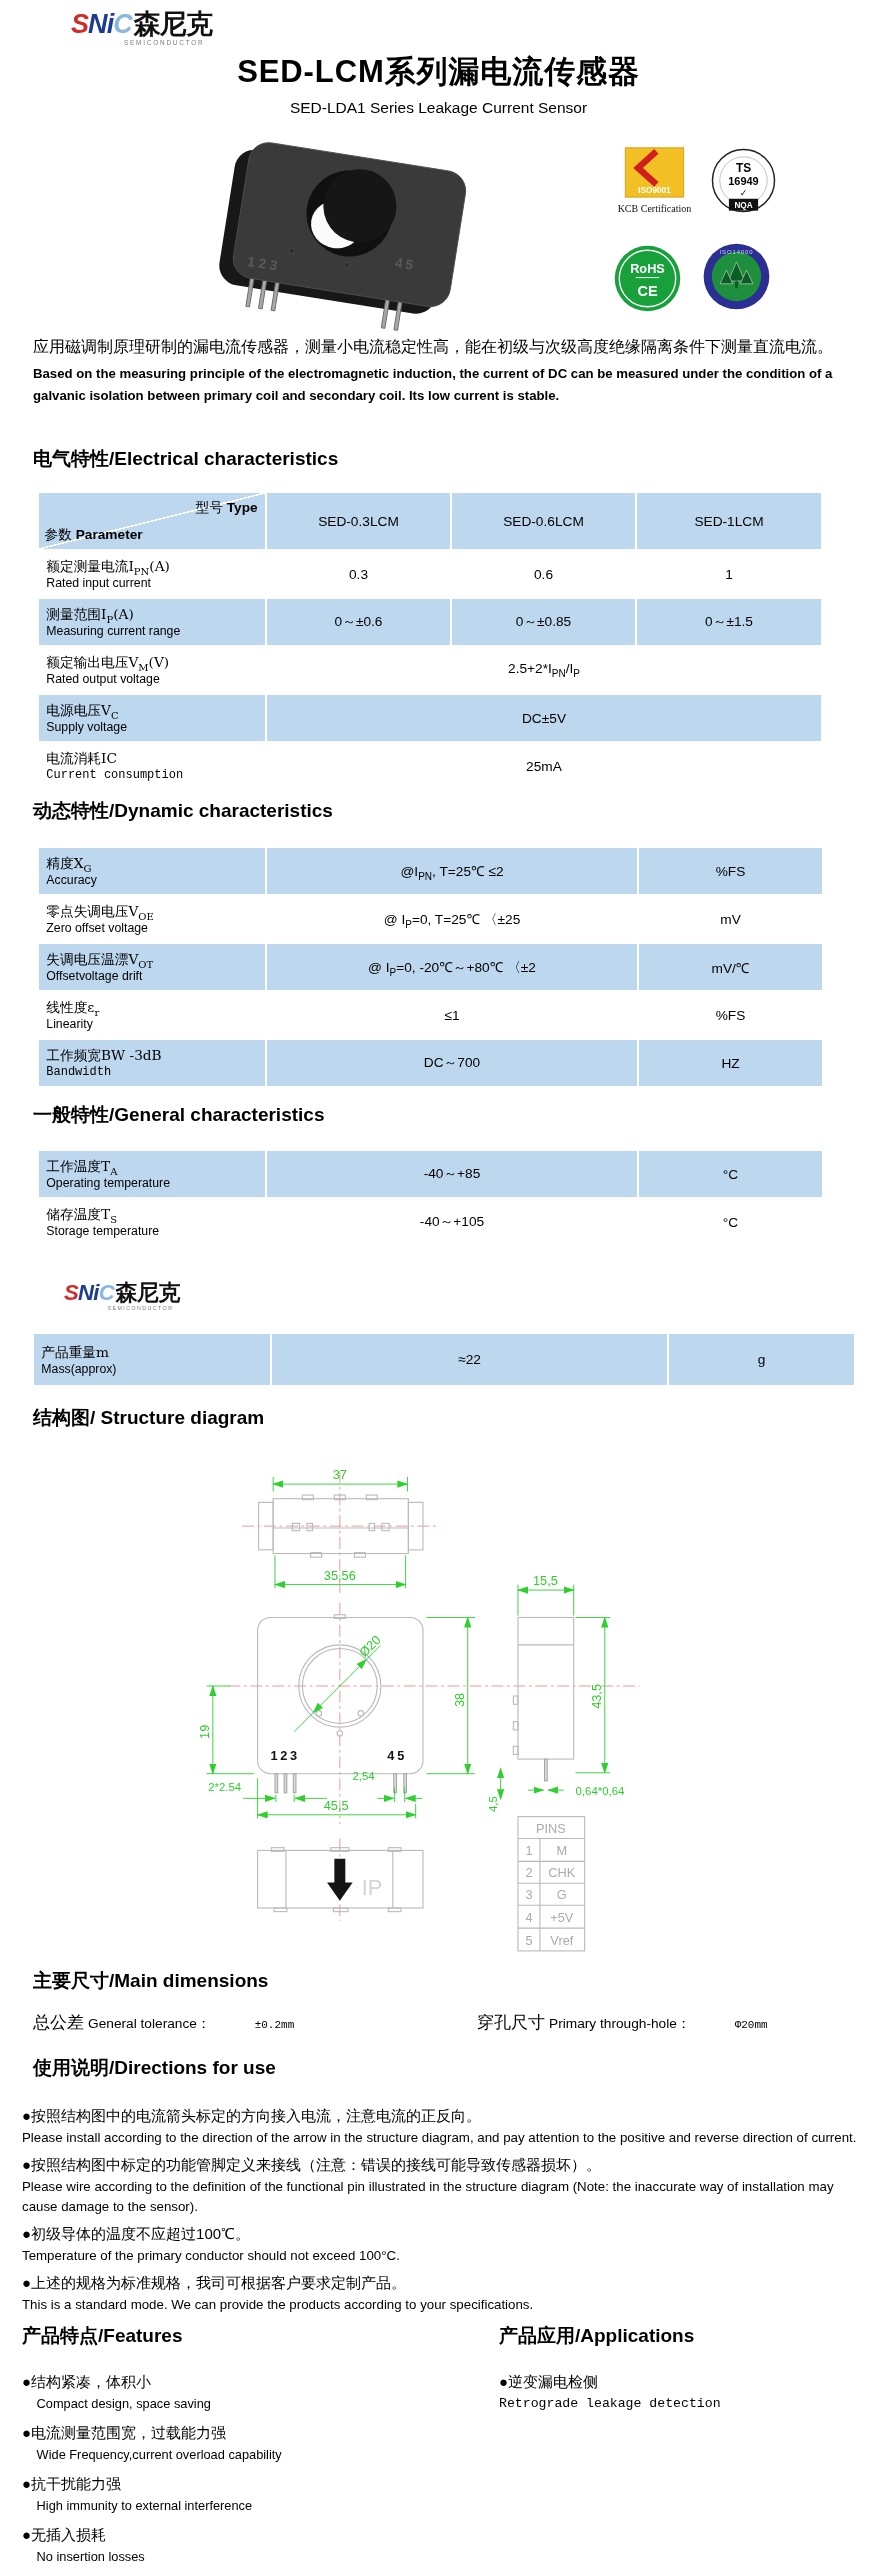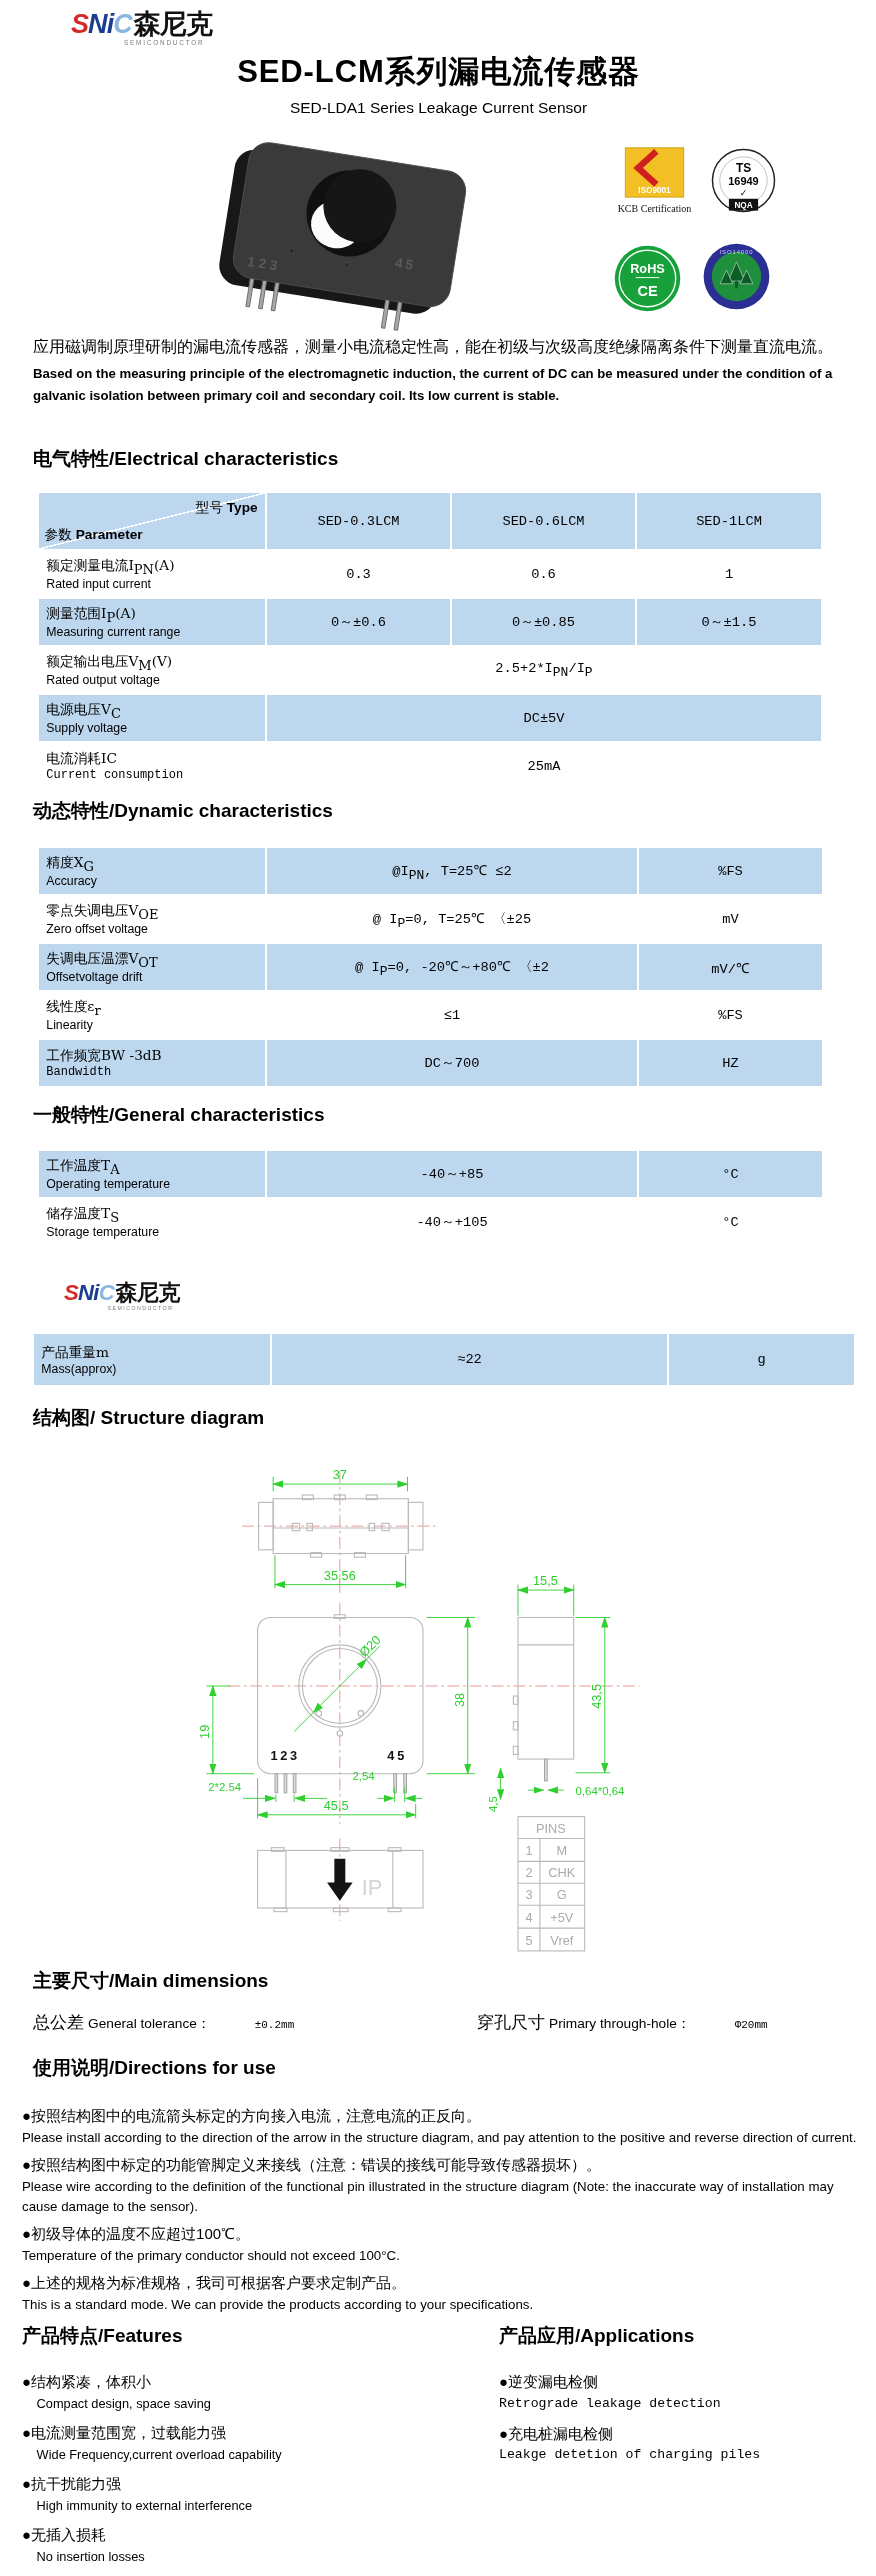--- a/index.html
+++ b/index.html
@@ -30,22 +30,22 @@
 
   .h2{position:absolute;font-size:19px;font-weight:bold;margin:0;}
 
   
   table.spec{border-collapse:collapse;table-layout:fixed;position:absolute;}
   .spec td{border:2.7px solid #fff;vertical-align:middle;padding:1.8px 7.3px;}
   .spec .blue{background:#bdd7ee;}
   .lc{font-family:"DejaVu Serif",serif;font-size:13.7px;}
   .le{font-size:12.3px;}
   .le.mono{font-family:"Liberation Mono",monospace;font-size:12px;}
-  .v{text-align:center;font-family:Liberation Mono, monospace;font-size:13.7px;}
-  .spec sub{font-size:13px;}
+  .v{text-align:center;font-family:Liberation Sans, sans-serif;font-size:13.7px;}
+  .spec sub{font-size:10px;}
   .spec tr{height:48px;}
   .spec tr.hdr{height:58px;}
   .mass tr{height:53px;}
 
   
   .corner{position:relative;padding:0 !important;
     background:linear-gradient(to bottom right,#bdd7ee 49.3%,#fff 49.3%,#fff 50.7%,#bdd7ee 50.7%);}
   .corner .ct{position:absolute;top:5.5px;right:7.3px;font-size:13.7px;}
   .corner .cp{position:absolute;bottom:5.5px;left:5.5px;font-size:13.7px;}
   .corner b{font-size:13.7px;}
@@ -559,20 +559,16 @@
       <p class="b-cn">●无插入损耗</p>
       <p class="b-en">No insertion losses</p>
     </div>
   </div>
 
   <div class="app-list">
     <div>
       <p class="b-cn">●逆变漏电检侧</p>
       <p class="b-en">Retrograde leakage detection</p>
     </div>
-    <div>
-      <p class="b-cn">●充电桩漏电检侧</p>
-      <p class="b-en">Leakge detetion of charging piles</p>
-    </div>
   </div>
 
 </div>
 
 
 </body></html>

